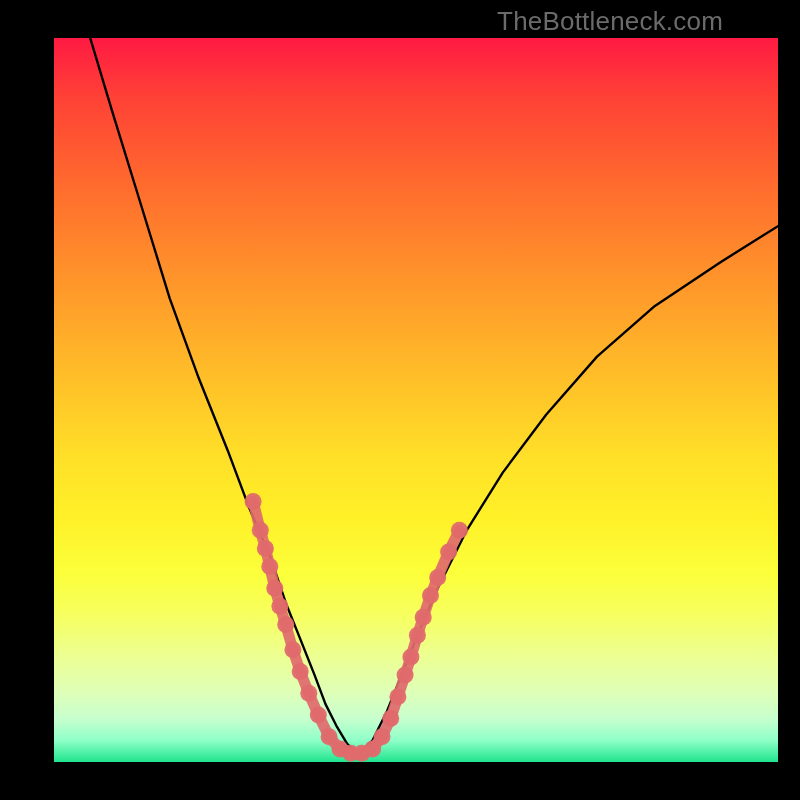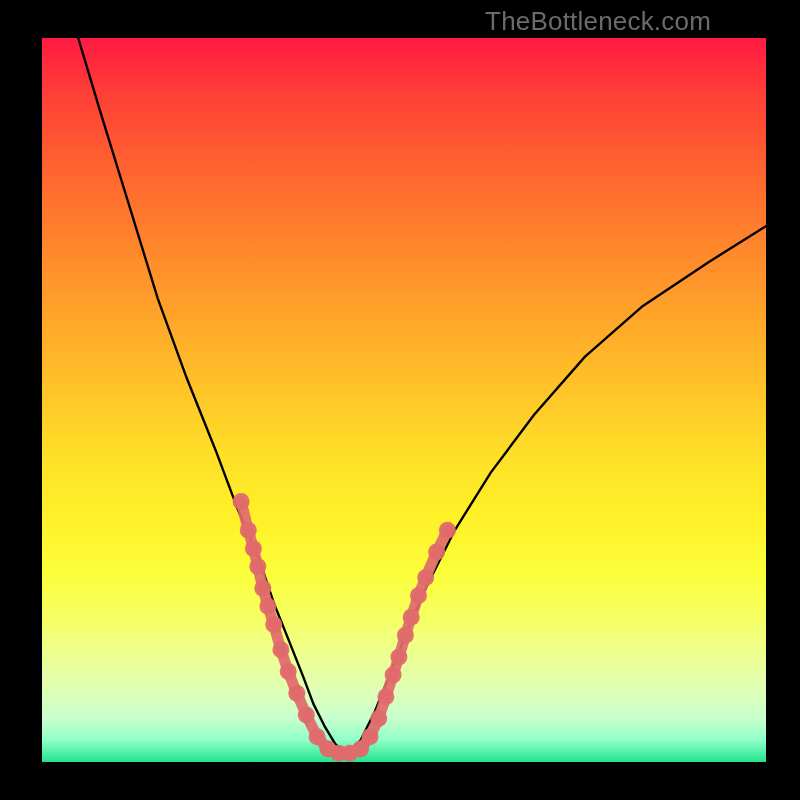--- a/index.html
+++ b/index.html
@@ -5,21 +5,21 @@
   html, body {
     margin: 0;
     padding: 0;
     width: 800px;
     height: 800px;
     background: #000;
     overflow: hidden;
   }
   .frame {
     position: absolute;
-    left: 4px;
+    left: 16px;
     top: 0;
     width: 721px;
     height: 800px;
     background: #000;
   }
   .plot {
     position: absolute;
     left: 38px;
     top: 38px;
     width: 724px;

